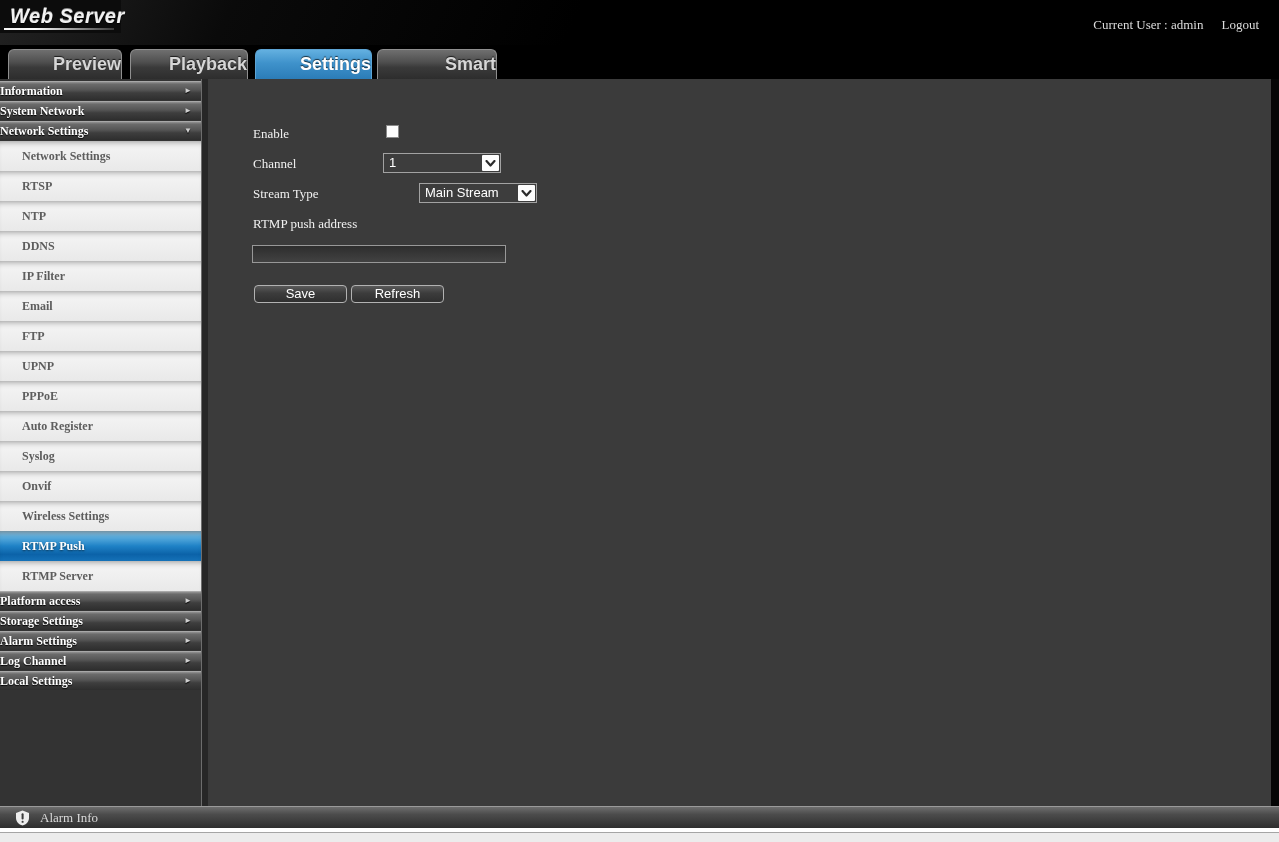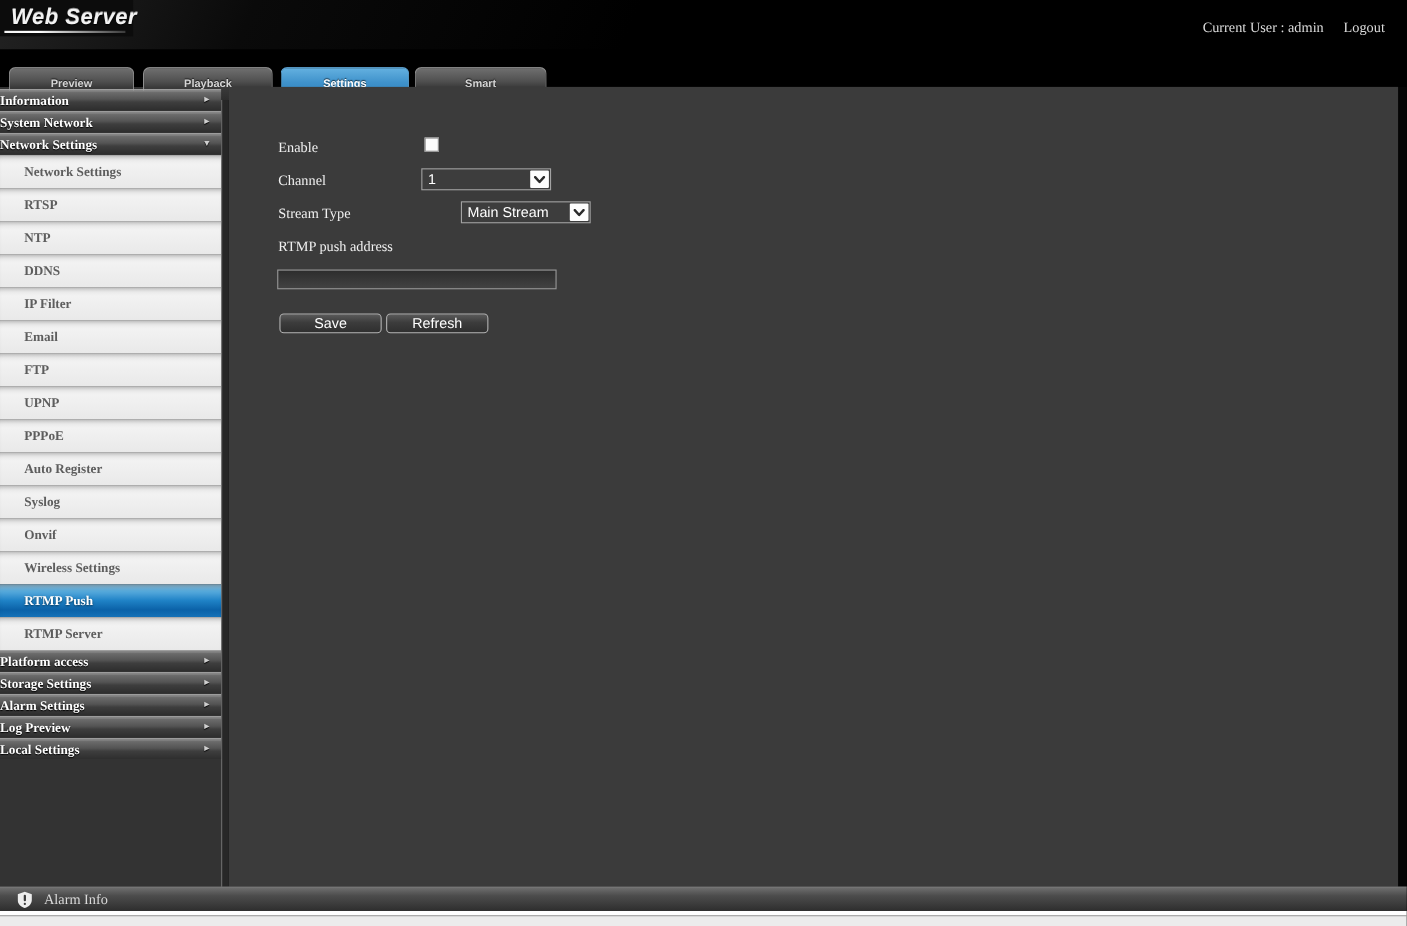--- a/index.html
+++ b/index.html
@@ -17,22 +17,22 @@
   .logo-text { font-size: 20px; font-weight: bold; font-style: italic; color: #f2f2f2;
     letter-spacing: 0.5px; text-shadow: 0 1px 1px #000, 0 -1px 0 #888; white-space: nowrap; }
   .logo-underline { position: absolute; left: 4px; bottom: 3px; width: 110px; height: 2px;
     background: linear-gradient(90deg, #f4f4f4 0%, #ffffff 28%, #8a8a8a 70%, #3a3a3a 100%); }
   .header-right { position: absolute; right: 20px; top: 17px;
     font-family: "Liberation Serif", serif; font-size: 13px; color: #dcdcdc; }
   .header-right .user { margin-right: 18px; }
   .header-right .logout { cursor: pointer; }
   
   .tabbar { position: relative; width: 100%; height: 34px; background: #000; }
-  .tab { position: absolute; top: 16px; height: 30px; line-height: 29px; text-align: center;
-    font-size: 10px; font-weight: bold; color: #d6d6d6;
+  .tab { position: absolute; top: 4px; height: 30px; line-height: 29px; text-align: right;
+    font-size: 18px; font-weight: bold; color: #d6d6d6;
     border: 1px solid #8f8f8f; border-bottom: none; border-radius: 6px 6px 0 0;
     background: linear-gradient(180deg, #6f6f6f 0%, #4f4f4f 42%, #3a3a3a 60%, #2d2d2d 100%);
     text-shadow: 0 -1px 1px rgba(0,0,0,0.7); cursor: pointer; }
   .tab.active { color: #fff; border-color: #5da4d4;
     background: linear-gradient(180deg, #63b0e0 0%, #3f92cb 45%, #2b7cb7 100%); }
   .tab-preview  { left: 8px;   width: 114px; }
   .tab-playback { left: 130px; width: 118px; }
   .tab-settings { left: 255px; width: 117px; }
   .tab-smart    { left: 377px; width: 120px; }
   
@@ -152,21 +152,21 @@
       </div>
       <div class="side-header">
         <span>Storage Settings</span>
         <span class="arrow">►</span>
       </div>
       <div class="side-header">
         <span>Alarm Settings</span>
         <span class="arrow">►</span>
       </div>
       <div class="side-header">
-        <span>Log Preview</span>
+        <span>Log Channel</span>
         <span class="arrow">►</span>
       </div>
       <div class="side-header">
         <span>Local Settings</span>
         <span class="arrow">►</span>
       </div>
     </div>
 
     <div class="side-divider"></div>
 

